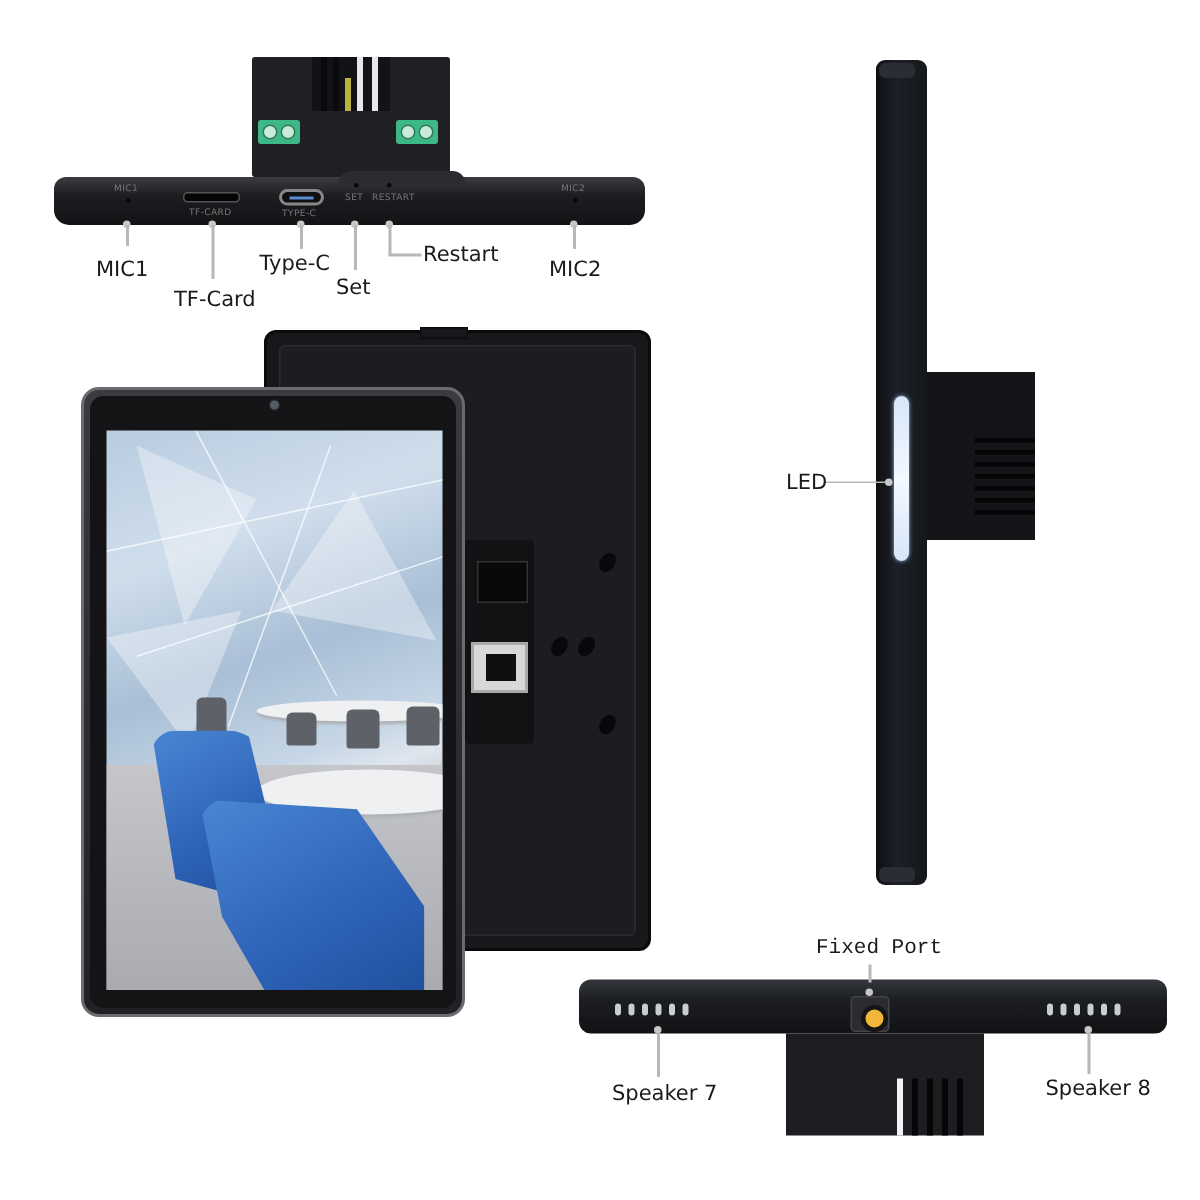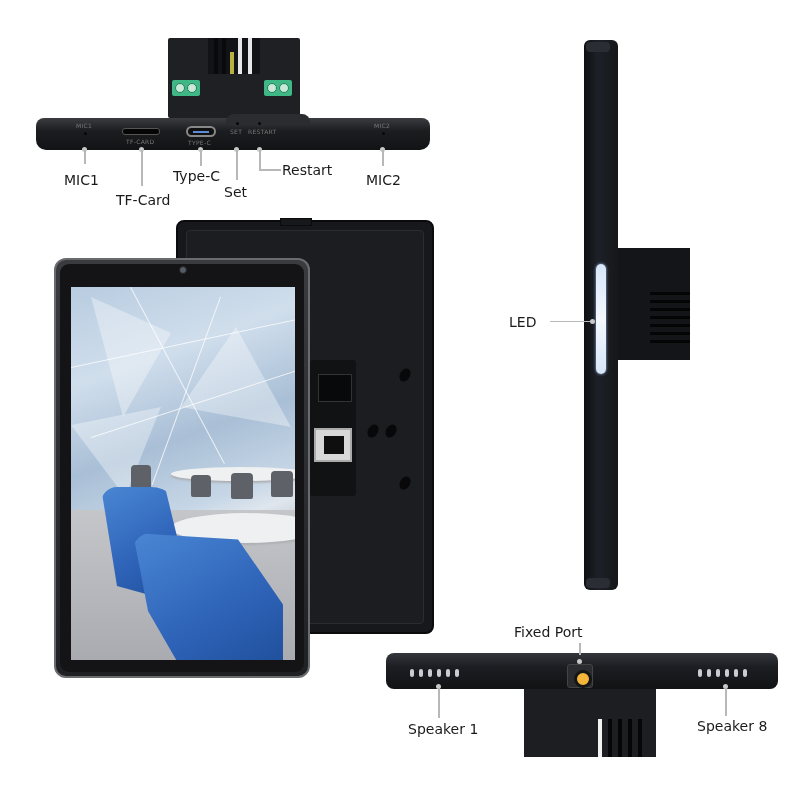--- a/index.html
+++ b/index.html
@@ -136,21 +136,21 @@
   <div class="slot" style="top:84px;"></div>
   <div class="slot" style="top:92px;"></div>
 </div>
 <div class="abs side-body">
   <div class="cap-top" style="top:2px;"></div>
   <div class="cap-bot" style="bottom:2px;"></div>
 </div>
 <div class="abs side-led"></div>
 <div class="dot" style="left:590px;top:319px;"></div>
 <div class="leader" style="left:550px;top:321px;width:40px;height:1px;"></div>
-<div class="label" style="left:509px;top:314px;">LED</div>
+<div class="label" style="left:524px;top:314px;">LED</div>
 
 <div class="abs back-panel">
   <div class="notch"></div>
   <div class="frame"></div>
   <div class="mount-hole" style="left:222px;top:146px;"></div>
   <div class="mount-hole" style="left:208px;top:202px;"></div>
   <div class="mount-hole" style="left:190px;top:202px;"></div>
   <div class="mount-hole" style="left:222px;top:254px;"></div>
 </div>
 <div class="abs back-module"></div>
@@ -196,23 +196,23 @@
   <div class="grille" style="left:69px;top:16px;"></div>
   <div class="grille" style="left:312px;top:16px;"></div>
   <div class="grille" style="left:321px;top:16px;"></div>
   <div class="grille" style="left:330px;top:16px;"></div>
   <div class="grille" style="left:339px;top:16px;"></div>
   <div class="grille" style="left:348px;top:16px;"></div>
   <div class="grille" style="left:357px;top:16px;"></div>
 </div>
 <div class="abs fixed-port"></div>
 
-<div class="label" style="left:514px;top:624px;">Fixed Port</div>
+<div class="label" style="left:544px;top:624px;font-family:Liberation Mono, monospace;">Fixed Port</div>
 <div class="leader" style="left:579px;top:643px;width:2px;height:12px;"></div>
 <div class="dot" style="left:577px;top:659px;"></div>
 
 <div class="dot" style="left:436px;top:684px;"></div>
 <div class="leader" style="left:438px;top:688px;width:2px;height:30px;"></div>
-<div class="label" style="left:408px;top:721px;">Speaker 1</div>
+<div class="label" style="left:408px;top:721px;">Speaker 7</div>
 
 <div class="dot" style="left:723px;top:684px;"></div>
 <div class="leader" style="left:725px;top:688px;width:2px;height:28px;"></div>
 <div class="label" style="left:697px;top:718px;">Speaker 8</div>
 
 </body></html>

